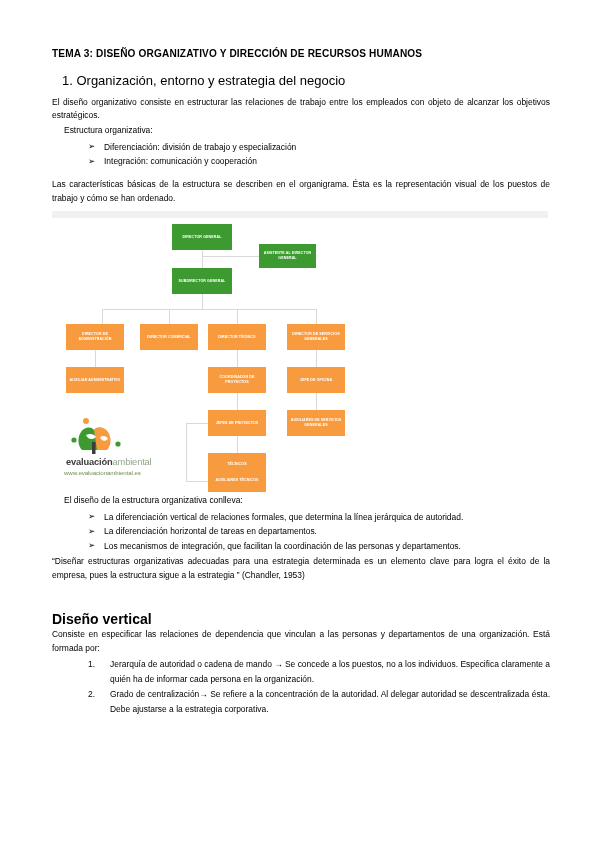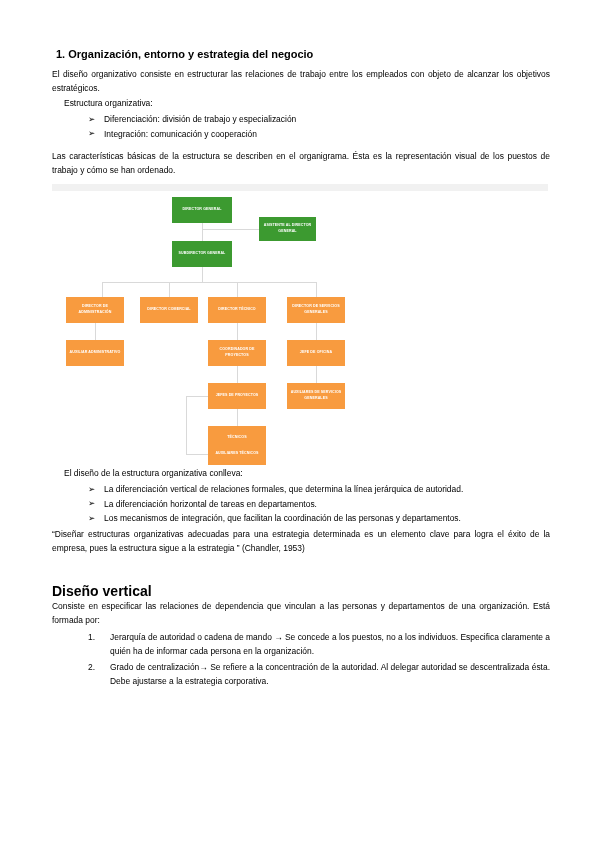--- a/index.html
+++ b/index.html
@@ -22,23 +22,23 @@
     position: relative;
   }
   h1.doc-title {
     font-size: 10.1px;
     font-weight: bold;
     letter-spacing: 0.15px;
     margin: 0 0 13px 0;
     line-height: 1.2;
   }
   h2.section-title {
-    font-size: 11px;
-    font-weight: bold;
-    margin: 0 0 7px 4px;
+    font-size: 13px;
+    font-weight: normal;
+    margin: 0 0 7px 10px;
     line-height: 1.2;
   }
   p.para {
     font-size: 8.45px;
     line-height: 1.62;
     margin: 0 0 1px 0;
     text-align: justify;
     text-justify: inter-word;
   }
   p.para-nj {
@@ -165,20 +165,21 @@
     color: #6f8f52;
     letter-spacing: -0.1px;
     white-space: nowrap;
   }
 </style>
 </head>
 <body>
 
 <div class="page">
 
+  <h1 class="doc-title">TEMA 3: DISEÑO ORGANIZATIVO Y DIRECCIÓN DE RECURSOS HUMANOS</h1>
 
   <h2 class="section-title">1. Organización, entorno y estrategia del negocio</h2>
 
   <p class="para">El diseño organizativo consiste en estructurar las relaciones de trabajo entre los empleados con objeto de alcanzar los objetivos estratégicos.</p>
 
   <p class="para-nj">Estructura organizativa:</p>
 
   <ul class="arrow-list">
     <li>
       <span class="marker">➢</span>
@@ -241,20 +242,36 @@
       <div class="node orange" style="left:156px; top:235px; width:58px; height:23px;">TÉCNICOS</div>
 
       <div class="conn v" style="left:185px; top:258px; height:7px;"></div>
 
       <div class="conn v" style="left:134px; top:205px; height:58px;"></div>
       <div class="conn h" style="left:134px; top:205px; width:22px;"></div>
       <div class="conn h" style="left:134px; top:263px; width:22px;"></div>
 
       <div class="node orange" style="left:156px; top:251px; width:58px; height:23px;">AUXILIARES TÉCNICOS</div>
 
+      <div class="logo-wrap">
+        <svg width="70" height="42" viewBox="0 0 70 42">
+          <circle cx="22" cy="5" r="3" fill="#f89b3f"></circle>
+          <circle cx="10" cy="24" r="2.6" fill="#3c9a30"></circle>
+          <circle cx="54" cy="28" r="2.6" fill="#3c9a30"></circle>
+          <path d="M18 34 C14 30 13 22 17 16 C20 11 27 10 30 14 C33 10 40 11 43 16 C47 22 46 30 42 34 Z" fill="#3c9a30"></path>
+          <path d="M30 14 C34 10 41 11 44 16 C48 22 47 30 43 34 L33 34 Z" fill="#f89b3f"></path>
+          <rect x="28" y="26" width="3.5" height="12" fill="#3c3c3c"></rect>
+          <path d="M22 19 C26 17 30 18 32 21 C29 24 24 24 22 19 Z" fill="#ffffff"></path>
+          <path d="M36 21 C39 19 43 20 44 23 C41 26 37 25 36 21 Z" fill="#ffffff"></path>
+        </svg>
+        <div class="logo-text1">
+          <b>evaluación</b><span class="amb">ambiental</span>
+        </div>
+        <div class="logo-url">www.evaluacionambiental.es</div>
+      </div>
 
     </div>
   </div>
 
   <p class="para-nj">El diseño de la estructura organizativa conlleva:</p>
 
   <ul class="arrow-list">
     <li>
       <span class="marker">➢</span>
       <span>La diferenciación vertical de relaciones formales, que determina la línea jerárquica de autoridad.</span>

